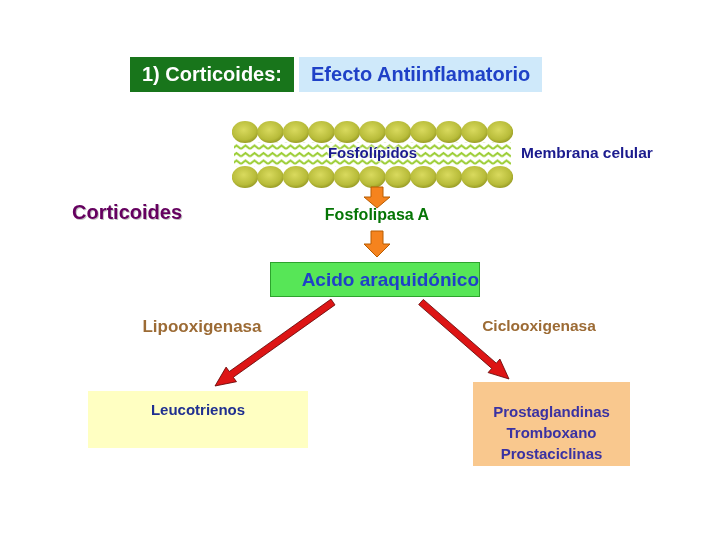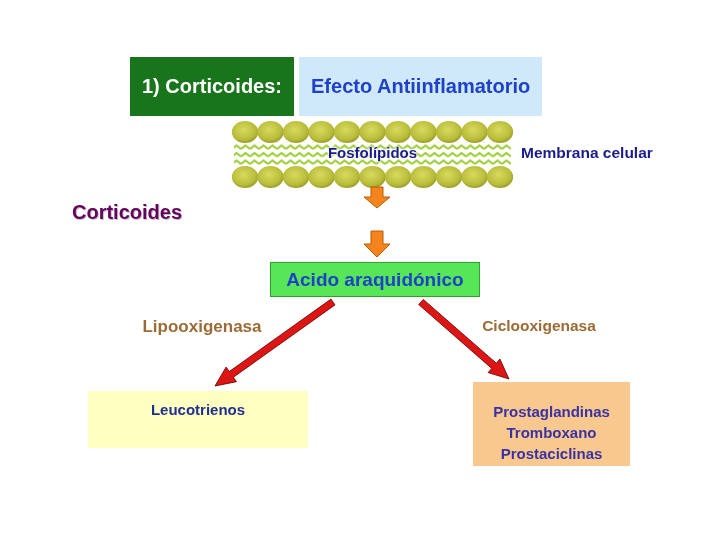--- a/index.html
+++ b/index.html
@@ -4,21 +4,21 @@
 <style>
   html,body{margin:0;padding:0;background:#fff;}
   #canvas{
     position:relative;width:715px;height:536px;background:#fff;overflow:hidden;
     font-family:"Liberation Sans","DejaVu Sans",sans-serif;
   }
   .abs{position:absolute;}
   
   #title-group{left:130px;top:57px;display:flex;gap:5px;align-items:stretch;}
   .title-badge{
-    height:35px;line-height:35px;padding:12px 12px;font-size:20px;font-weight:bold;
+    height:35px;line-height:35px;padding:0 12px;font-size:20px;font-weight:bold;
     white-space:nowrap;
   }
   .title-green{background:var(--title-green-bg,#18751b);color:var(--title-green-text,#fff);}
   .title-blue{background:var(--title-blue-bg,#cfe9fa);color:var(--title-blue-text,#1f41c7);}
   
   #membrane{left:232px;top:121px;width:281px;height:67px;}
   #membrane-label{
     left:0;top:23px;width:100%;text-align:center;font-size:15px;font-weight:bold;
     color:var(--navy-text,#1b1b8e);
     text-shadow:0 0 3px #fff,0 0 3px #fff,0 0 2px #fff;
@@ -38,21 +38,21 @@
     left:267px;top:206px;width:220px;font-size:16px;color:var(--green-enzyme-text,#057505);
   }
   #enzyme-lipoxygenase{
     left:102px;top:317px;width:200px;font-size:17px;color:var(--brown-enzyme-text,#9c6b35);
   }
   #enzyme-cyclooxygenase{
     left:439px;top:317px;width:200px;font-size:15.5px;color:var(--brown-enzyme-text,#9c6b35);
   }
   
   #central-box{
-    left:270px;top:262px;width:208px;height:33px;line-height:33px;text-align:center;
+    left:270px;top:262px;width:208px;height:33px;line-height:33px;text-align:right;
     background:var(--central-box-bg,#57e657);border:1px solid #2da32d;
     font-size:19px;font-weight:bold;color:var(--central-box-text,#1f41c7);white-space:nowrap;
   }
   
   .outcome-box{font-weight:bold;text-align:center;font-size:15px;}
   #left-box{
     left:88px;top:391px;width:220px;height:49px;padding-top:8px;
     background:var(--left-box-bg,#ffffc2);color:var(--left-box-text,#203090);
   }
   #left-box .line{line-height:22px;}
@@ -117,20 +117,21 @@
           <ellipse cx="268.0" cy="56" rx="13.2" ry="11" fill="url(#headGrad)"></ellipse>
         </g>
     </svg>
     <div class="abs" id="membrane-label">Fosfolípidos</div>
   </div>
 
   <div class="abs" id="membrane-side-label">Membrana celular</div>
 
   <div class="abs" id="actor-label">Corticoides</div>
 
+  <div class="abs enzyme" id="enzyme-phospholipase">Fosfolipasa A</div>
   <div class="abs enzyme" id="enzyme-lipoxygenase">Lipooxigenasa</div>
   <div class="abs enzyme" id="enzyme-cyclooxygenase">Ciclooxigenasa</div>
 
   <div class="abs" id="central-box">Acido araquidónico</div>
 
   <div class="abs outcome-box" id="left-box">
     <div class="line">Leucotrienos</div>
   </div>
   <div class="abs outcome-box" id="right-box">
     <div class="line">Prostaglandinas</div>

